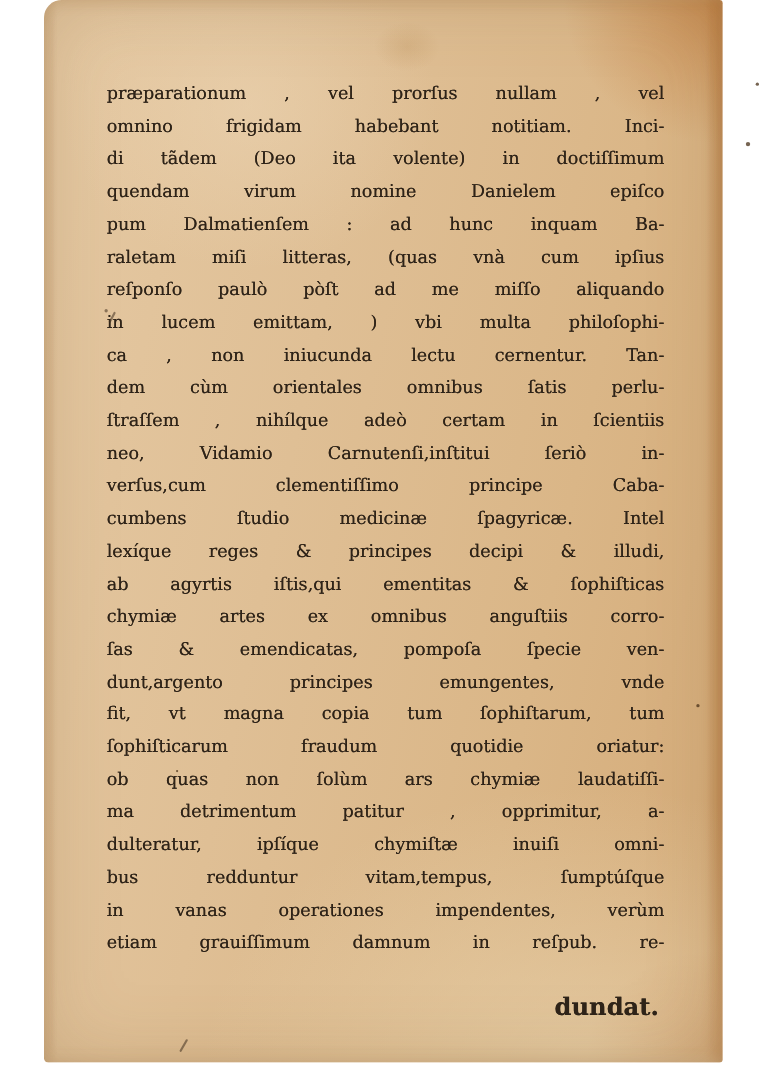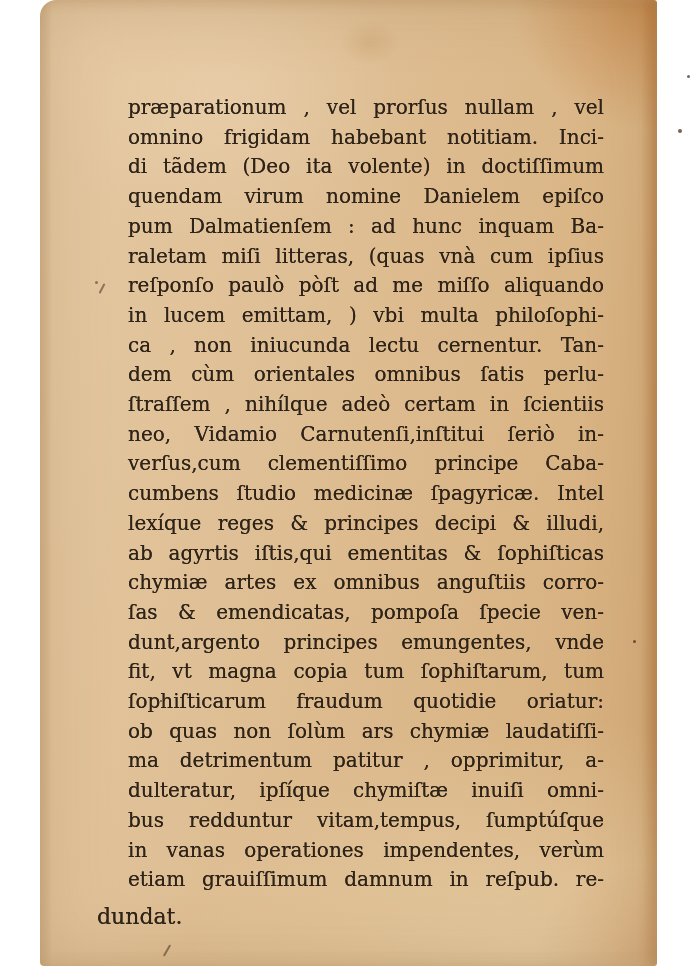--- a/index.html
+++ b/index.html
@@ -39,33 +39,34 @@
     position: absolute; left: 50%; top: 3px;
     transform: translateX(-50%) translateX(40px);
     font-size: 19px; letter-spacing: 0.38em;
     white-space: nowrap;
   }
   .title::first-letter { font-size: 23px; }
 
   .body-text {
     position: absolute; left: 0; top: 70px;
     width: 100%;
-    padding: 0 53px 0 88px;
+    padding: 0 53px 0 57px;
     color: #2e2318;
-    font-size: 20px;
+    font-size: 16px;
     line-height: 29.7px;
     text-shadow: 0 0 0.6px rgba(46,35,24,0.85);
-    margin-top: 23px;
   }
   .line { text-align: justify; text-align-last: justify; white-space: normal; }
   .last-line {
     position: absolute; left: 0; top: 902px;
     width: 100%; padding: 0 58px 0 57px;
     color: #2e2318; font-size: 22px; line-height: 29.7px;
+    text-align: right;
     text-shadow: 0 0 0.6px rgba(46,35,24,0.85);
+    font-weight: bold;
   }
 
   
   .ink-stroke { position: absolute; background: rgba(66,50,32,0.55); border-radius: 1px; }
   .mark-margin-a { left: 55px; top: 281px; width: 3px; height: 3px; border-radius: 50%; }
   .mark-margin-b { left: 61px; top: 283px; width: 2px; height: 11px; transform: rotate(28deg); }
   .mark-bottom   { left: 126px; top: 944px; width: 2px; height: 13px; transform: rotate(30deg); }
   .speck { position: absolute; background: rgba(72,48,24,0.75); border-radius: 50%; }
   .speck-1 { left: 647px; top: 75px;  width: 3px; height: 3px; }
   .speck-2 { left: 638px; top: 129px; width: 4px; height: 4px; }

